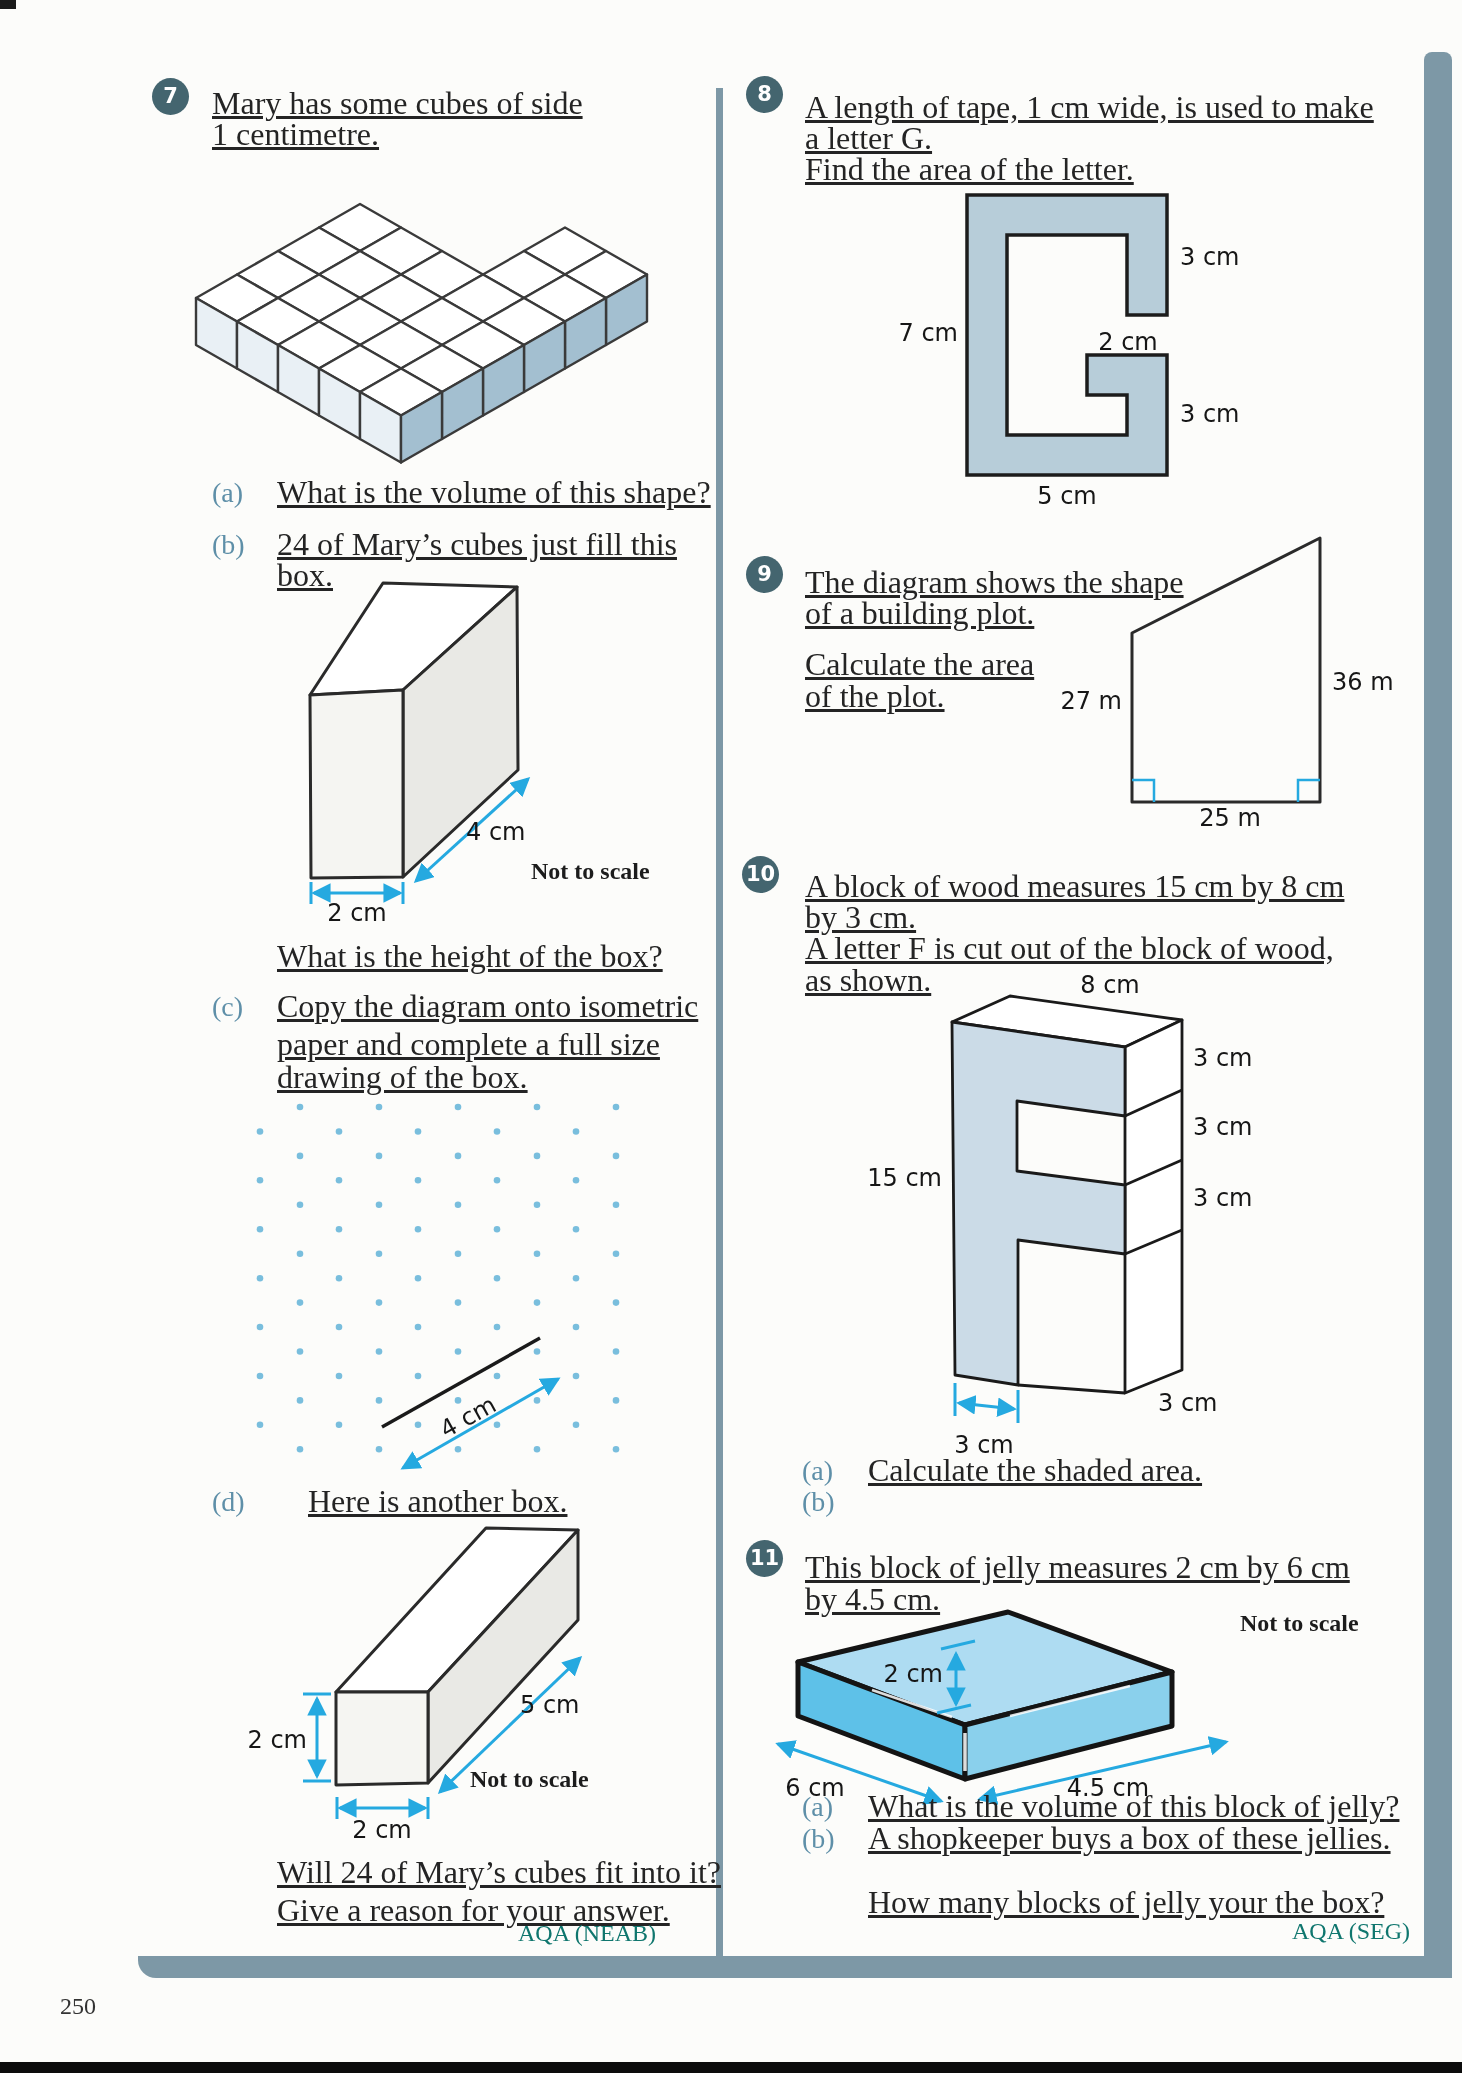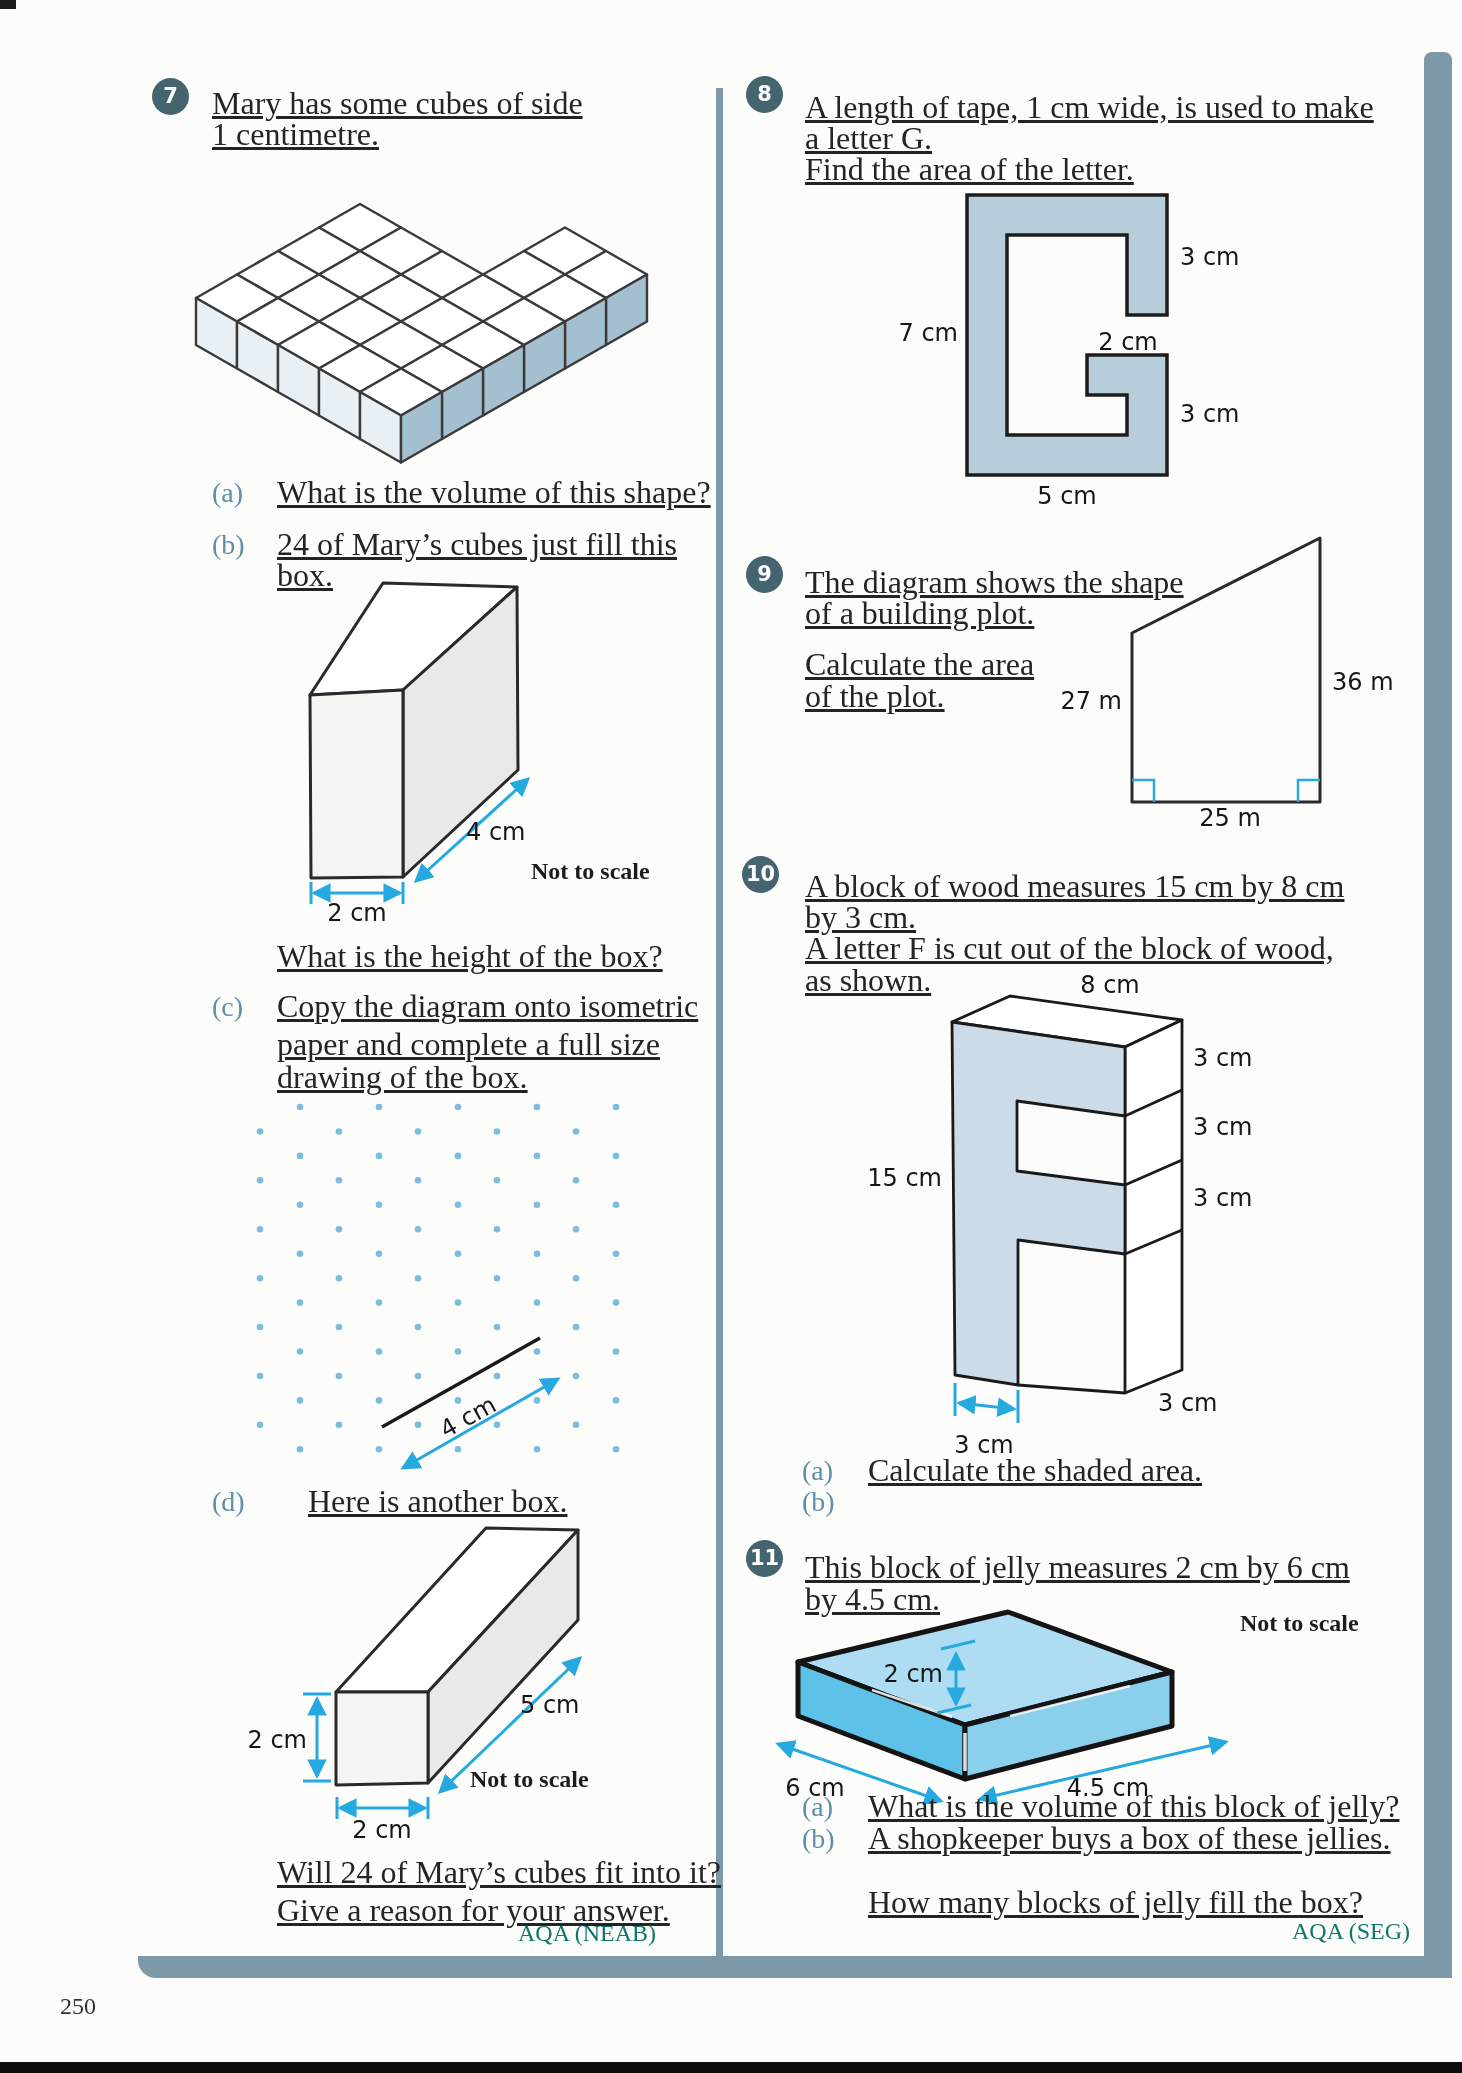--- a/index.html
+++ b/index.html
@@ -297,17 +297,17 @@
   <div class="plabel" style="left:802px;top:1486px;">(b)</div>
 
   <div class="badge" style="left:746px;top:1540px;">11</div>
   <div class="tl" style="left:805px;top:1552px;">This block of jelly measures 2 cm by 6 cm</div>
   <div class="tl" style="left:805px;top:1584px;">by 4.5 cm.</div>
   <div class="note" style="left:1240px;top:1610px;">Not to scale</div>
   <div class="plabel" style="left:802px;top:1791px;">(a)</div>
   <div class="tl" style="left:868px;top:1791px;">What is the volume of this block of jelly?</div>
   <div class="plabel" style="left:802px;top:1823px;">(b)</div>
   <div class="tl" style="left:868px;top:1823px;">A shopkeeper buys a box of these jellies.</div>
-  <div class="tl" style="left:868px;top:1887px;">How many blocks of jelly fill the box?</div>
+  <div class="tl" style="left:868px;top:1887px;">How many blocks of jelly your the box?</div>
   <div class="src" style="right:52px;top:1918px;">AQA (SEG)</div>
 
   <div class="pagenum">250</div>
 </div>
 
 </body></html>

